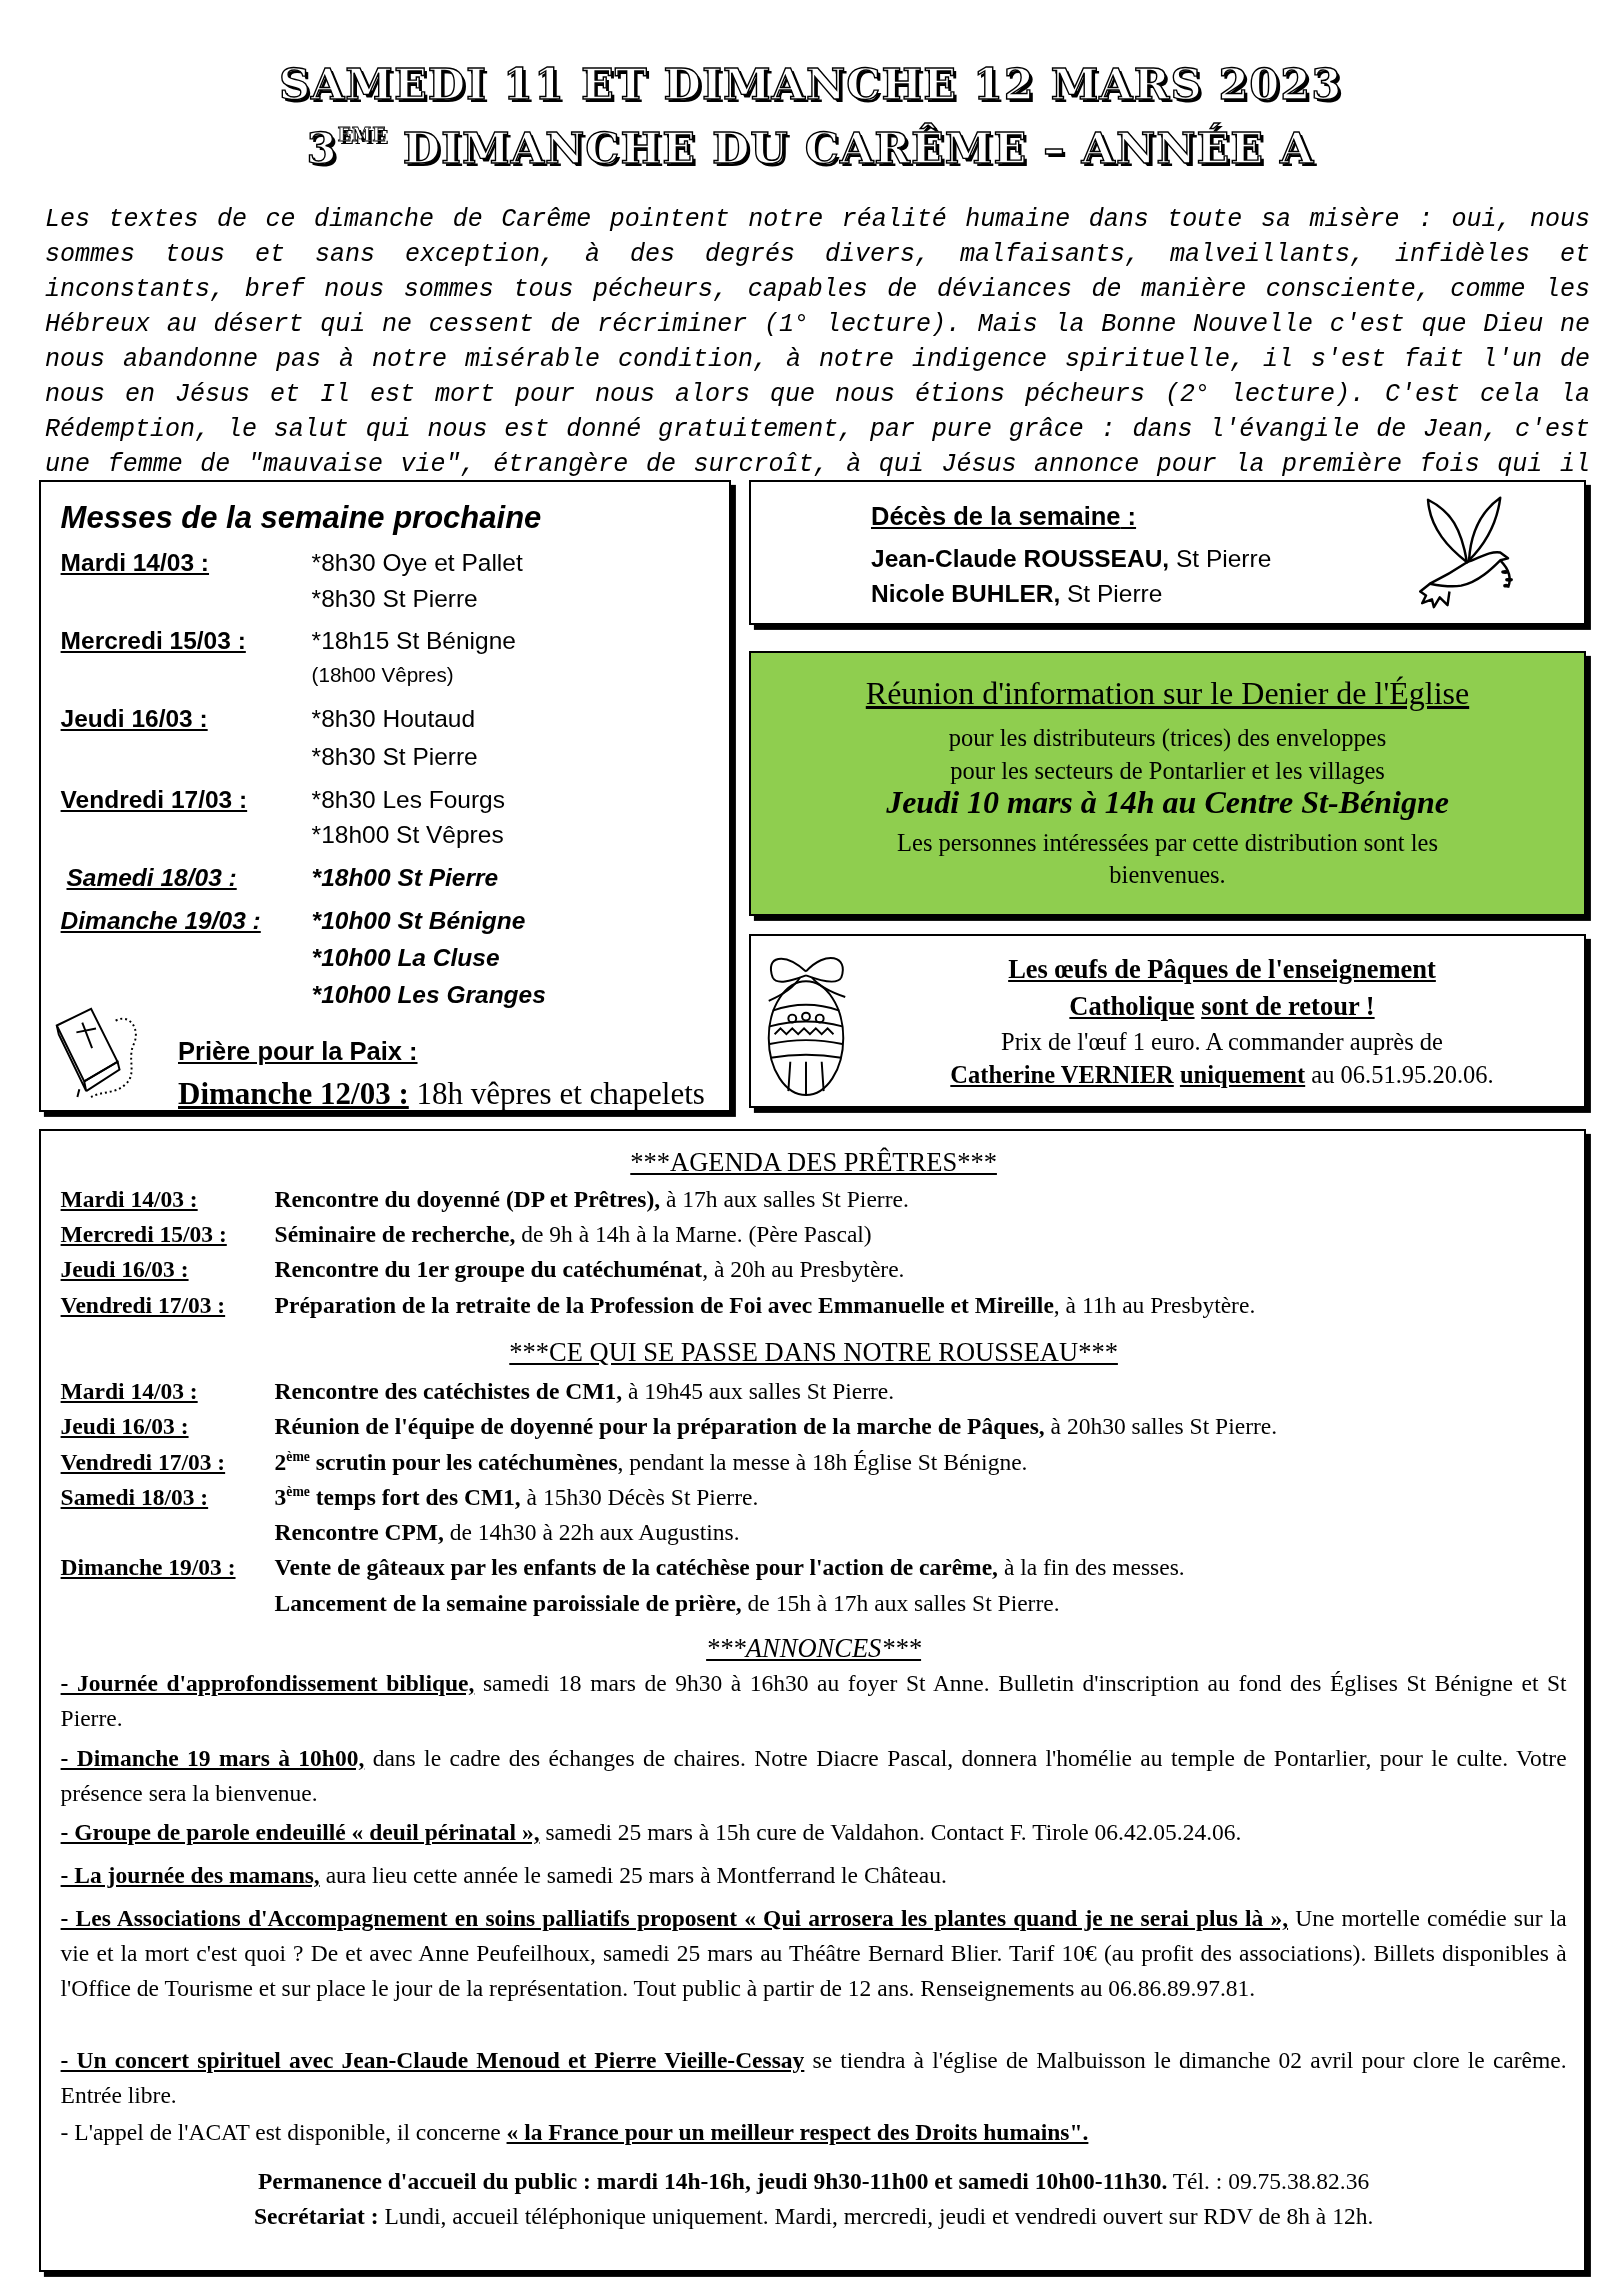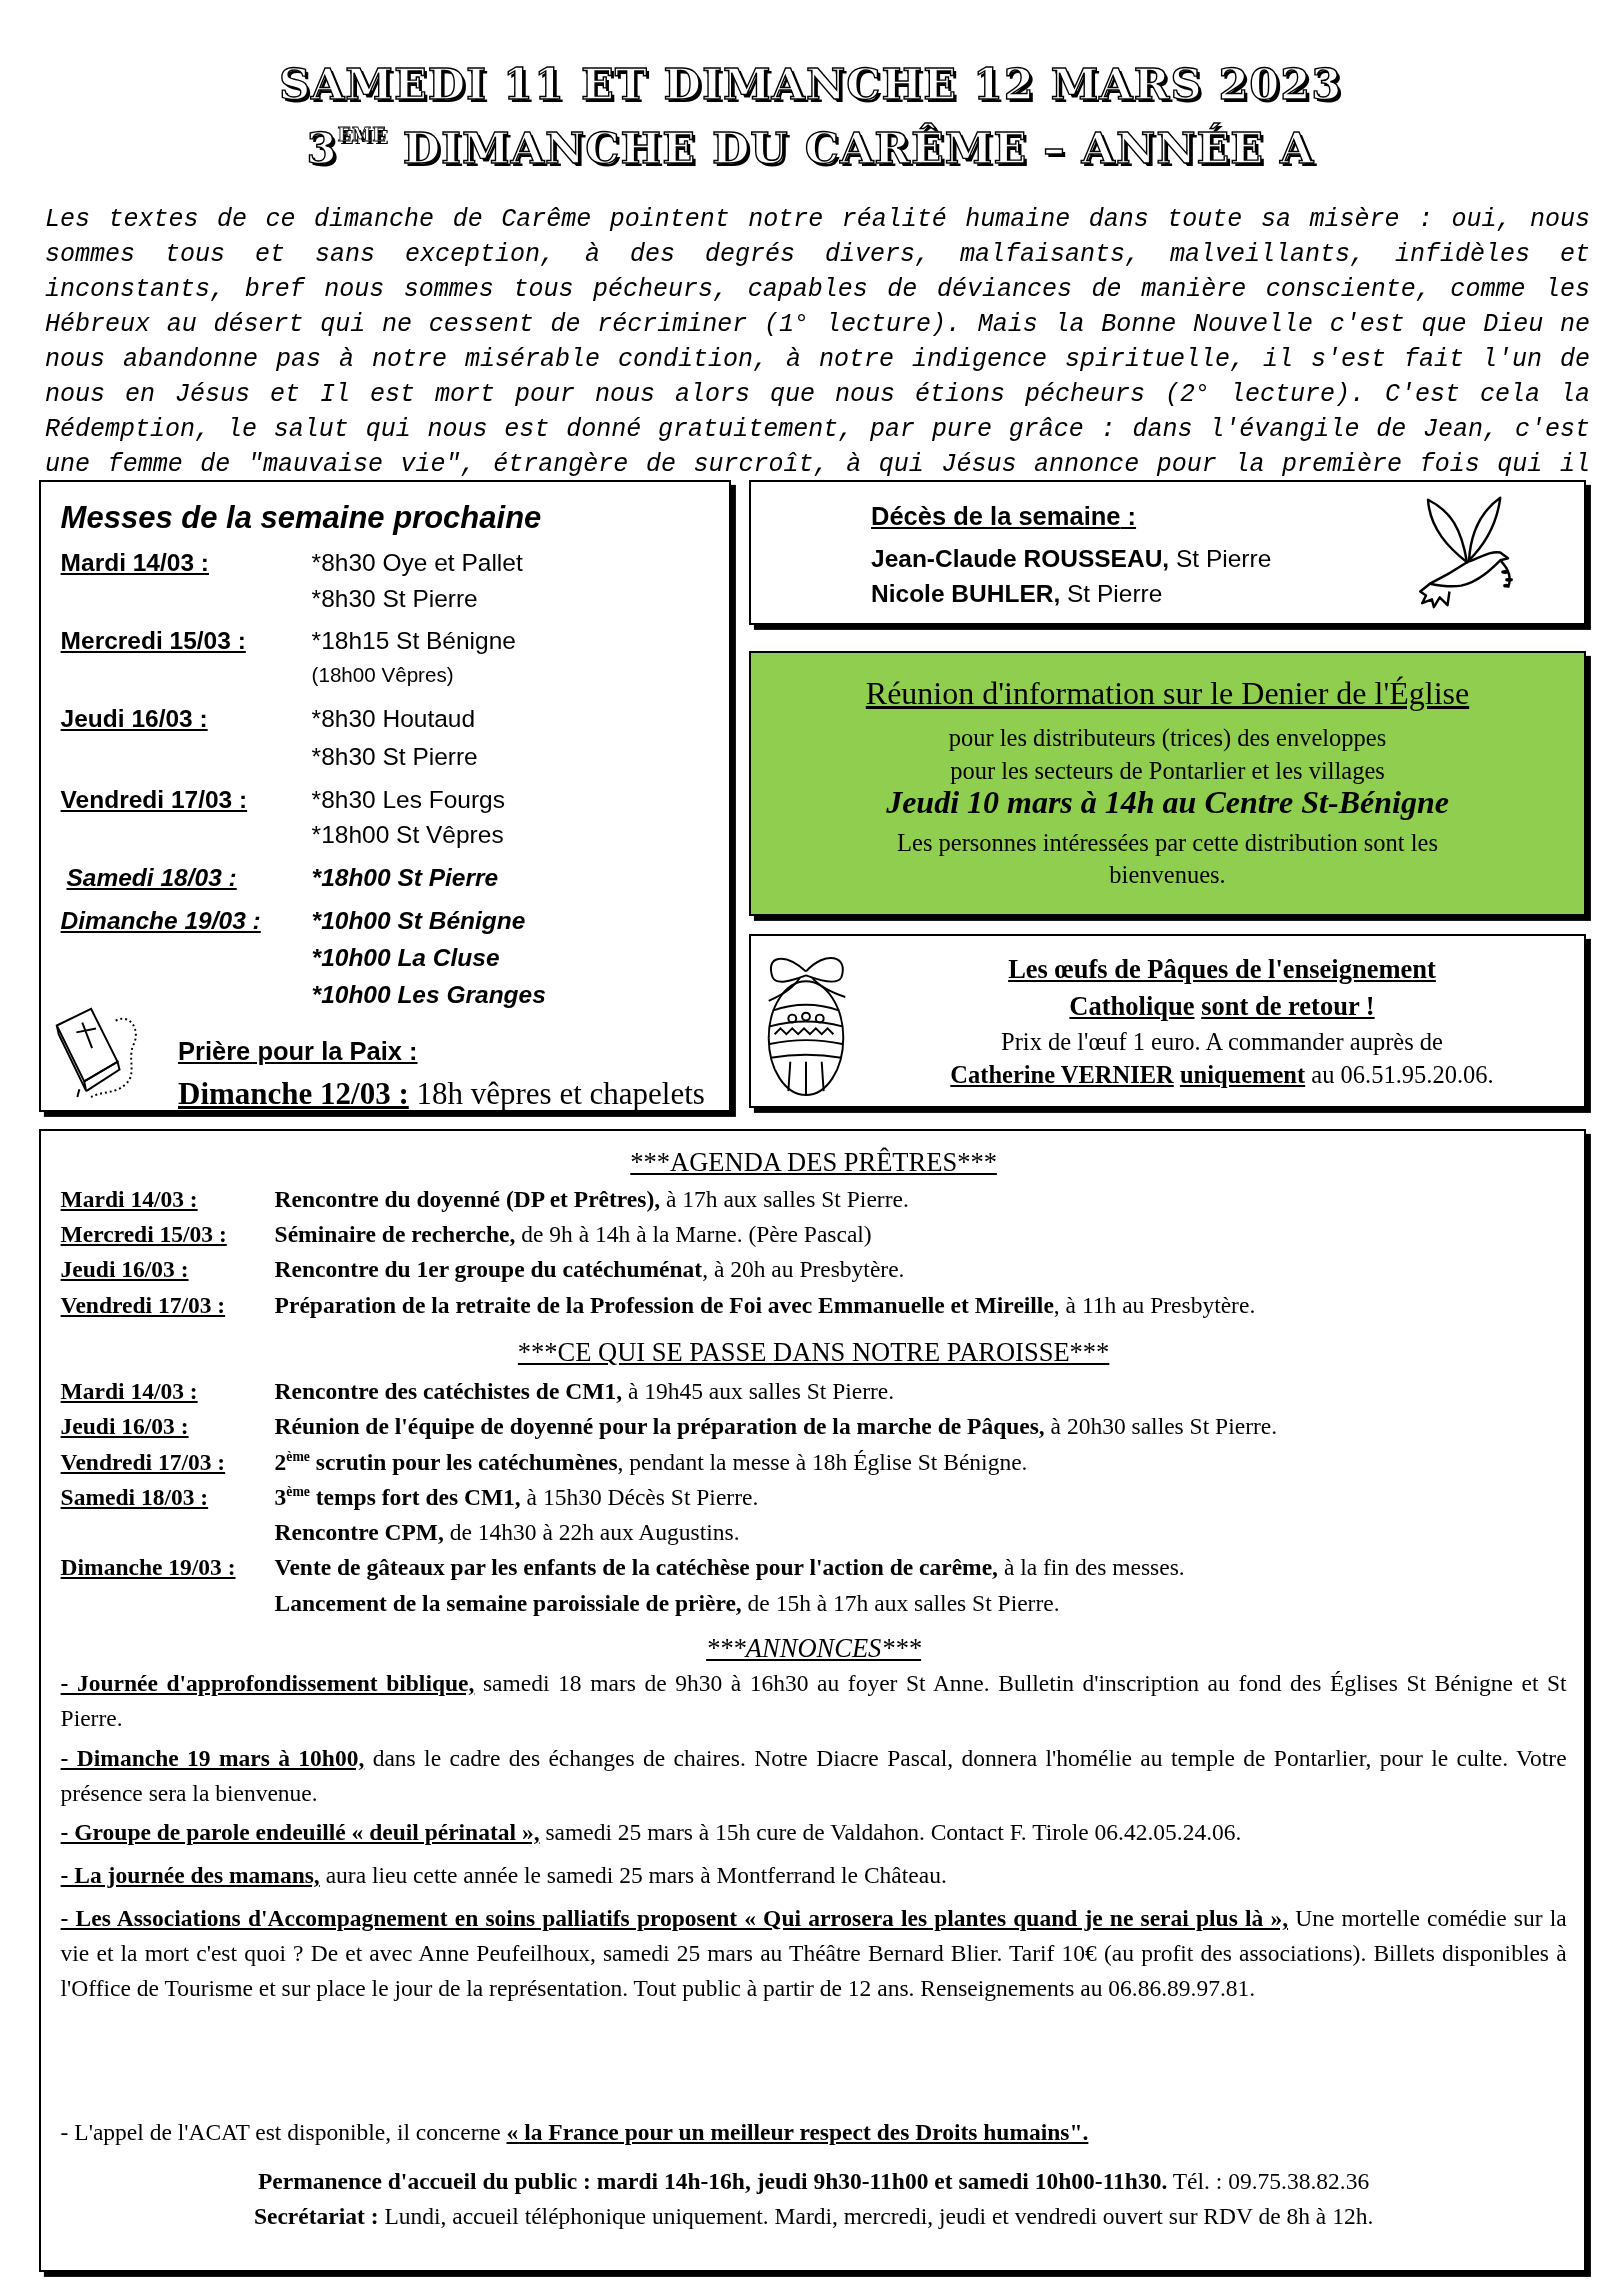--- a/index.html
+++ b/index.html
@@ -206,21 +206,21 @@
       </div>
     <div class="arow" style="top:125px">
         <span class="aday">Jeudi 16/03 :</span>
         <span class="atxt"><b>Rencontre du 1er groupe du catéchuménat</b><span>, à 20h au Presbytère.</span></span>
       </div>
     <div class="arow" style="top:161px">
         <span class="aday">Vendredi 17/03 :</span>
         <span class="atxt"><b>Préparation de la retraite de la Profession de Foi avec Emmanuelle et Mireille</b><span>, à 11h au Presbytère.</span></span>
       </div>
 
-    <div class="sec-title" style="top:206px"><span>***CE QUI SE PASSE DANS NOTRE PAROISSE***</span></div>
+    <div class="sec-title" style="top:206px"><span>***CE QUI SE PASSE DANS NOTRE ROUSSEAU***</span></div>
     <div class="arow" style="top:247px">
         <span class="aday">Mardi 14/03 :</span>
         <span class="atxt"><b>Rencontre des catéchistes de CM1,</b><span> à 19h45 aux salles St Pierre.</span></span>
       </div>
     <div class="arow" style="top:282px">
         <span class="aday">Jeudi 16/03 :</span>
         <span class="atxt"><b>Réunion de l'équipe de doyenné pour la préparation de la marche de Pâques,</b><span> à 20h30 salles St Pierre.</span></span>
       </div>
     <div class="arow" style="top:318px">
         <span class="aday">Vendredi 17/03 :</span>
@@ -240,19 +240,20 @@
     <div class="arow" style="top:459px">
         <span class="atxt"><b>Lancement de la semaine paroissiale de prière,</b><span> de 15h à 17h aux salles St Pierre.</span></span>
       </div>
 
     <div class="sec-title" style="top:502px; font-style:italic"><span>***ANNONCES***</span></div>
     <div class="annonce" style="top:535px"><b class="u">- Journée d'approfondissement biblique,</b><span> samedi 18 mars de 9h30 à 16h30 au foyer St Anne. Bulletin d'inscription au fond des Églises St Bénigne et St Pierre.</span></div>
     <div class="annonce" style="top:610px"><b class="u">- Dimanche 19 mars à 10h00,</b><span> dans le cadre des échanges de chaires. Notre Diacre Pascal, donnera l'homélie au temple de Pontarlier, pour le culte. Votre présence sera la bienvenue.</span></div>
     <div class="annonce" style="top:684px"><b class="u">- Groupe de parole endeuillé « deuil périnatal »,</b><span> samedi 25 mars à 15h cure de Valdahon. Contact F. Tirole 06.42.05.24.06.</span></div>
     <div class="annonce" style="top:727px"><b class="u">- La journée des mamans,</b><span> aura lieu cette année le samedi 25 mars à Montferrand le Château.</span></div>
     <div class="annonce" style="top:770px"><b class="u">- Les Associations d'Accompagnement en soins palliatifs proposent « Qui arrosera les plantes quand je ne serai plus là »,</b><span> Une mortelle comédie sur la vie et la mort c'est quoi ? De et avec Anne Peufeilhoux, samedi 25 mars au Théâtre Bernard Blier. Tarif 10€ (au profit des associations). Billets disponibles à l'Office de Tourisme et sur place le jour de la représentation. Tout public à partir de 12 ans. Renseignements au 06.86.89.97.81.</span></div>
+    <div class="annonce" style="top:912px"><b class="u">- Un concert spirituel avec Jean-Claude Menoud et Pierre Vieille-Cessay</b><span> se tiendra à l'église de Malbuisson le dimanche 02 avril pour clore le carême. Entrée libre.</span></div>
     <div class="annonce" style="top:984px"><span>- L'appel de l'ACAT est disponible, il concerne </span><b class="u">« la France pour un meilleur respect des Droits humains".</b></div>
 
     <div class="footer-line" style="top:1037px"><b>Permanence d'accueil du public : mardi 14h-16h, jeudi 9h30-11h00 et samedi 10h00-11h30.</b><span> Tél. : 09.75.38.82.36</span></div>
     <div class="footer-line" style="top:1072px"><b>Secrétariat :</b><span> Lundi, accueil téléphonique uniquement. Mardi, mercredi, jeudi et vendredi ouvert sur RDV de 8h à 12h.</span></div>
   </div>
 </div>
 
 
 </body></html>

